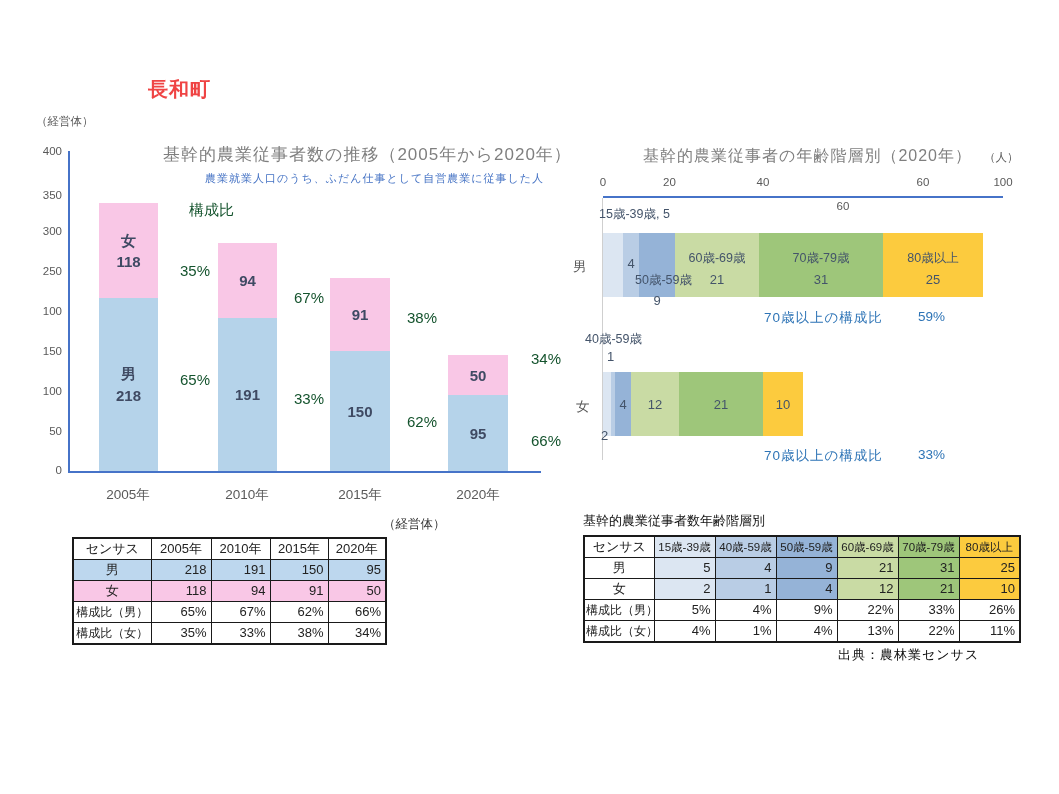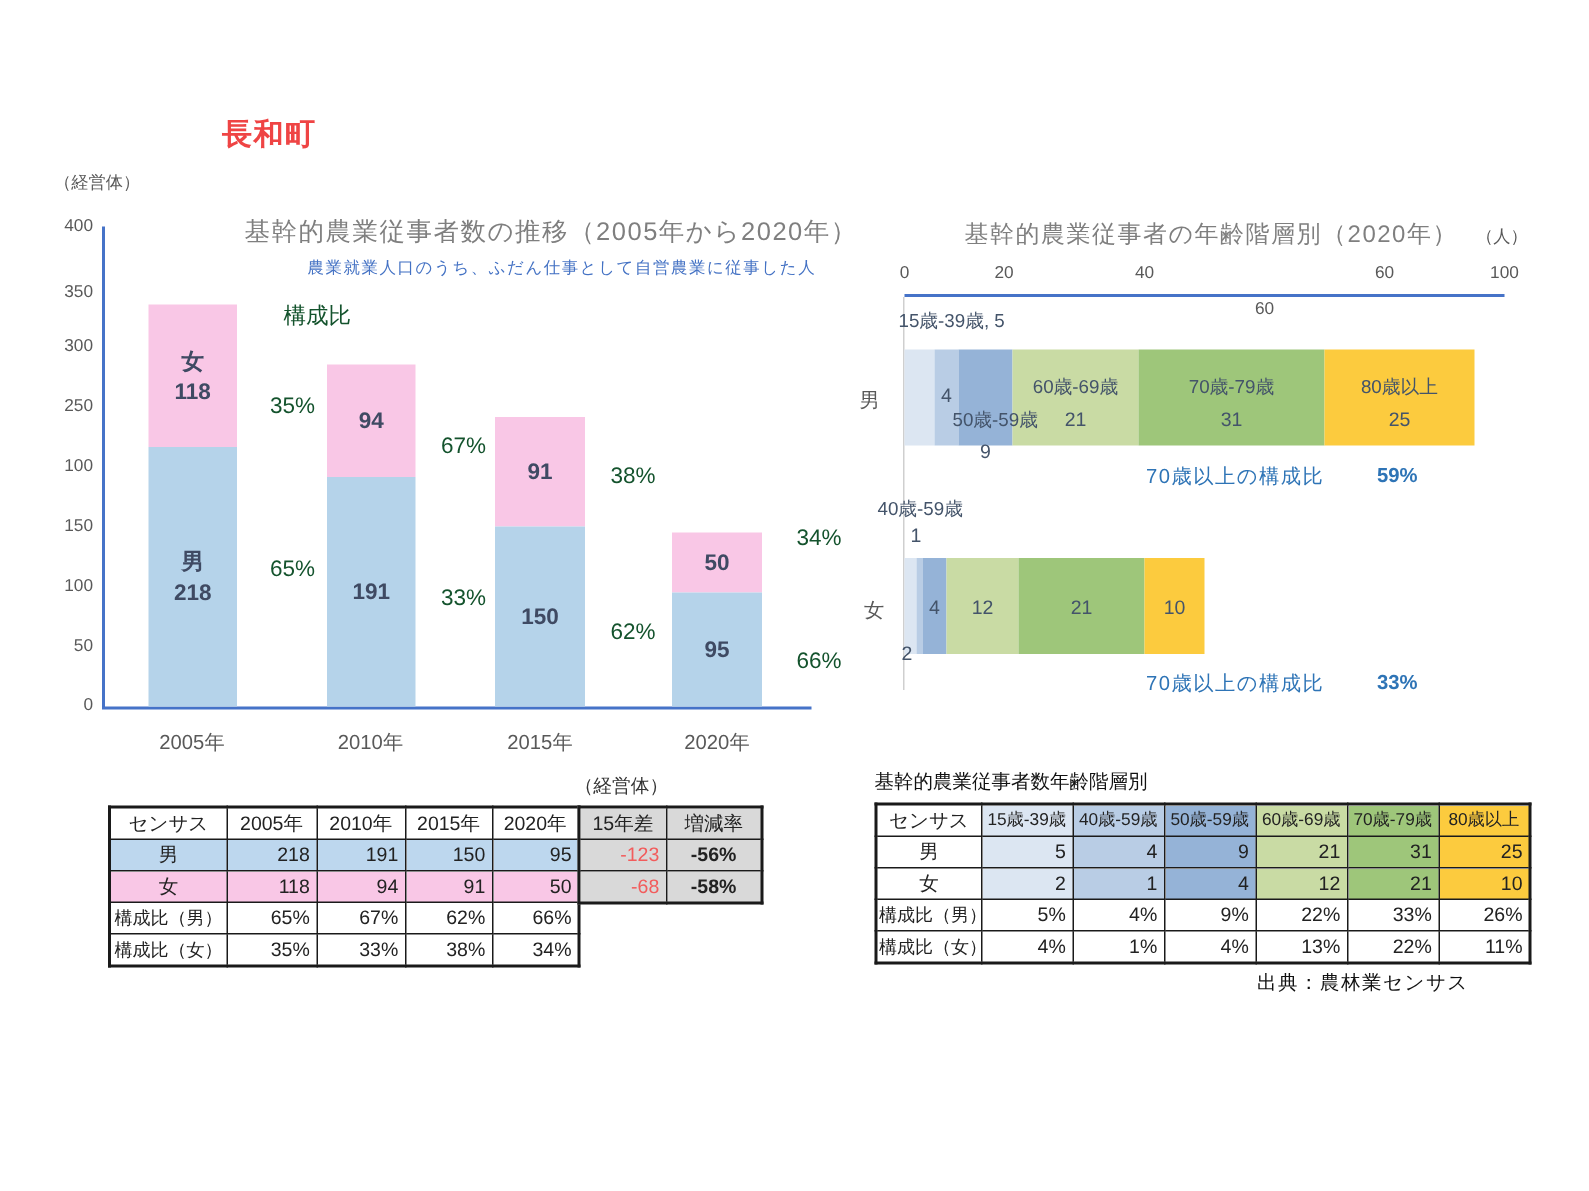--- a/index.html
+++ b/index.html
@@ -14,21 +14,21 @@
   .chart-title-sm{font-size:16px;color:#7f7f7f;letter-spacing:1px;}
   .chart-subtitle{font-size:11px;color:#4472c4;letter-spacing:1px;}
   .unit-label{font-size:11.5px;color:#595959;}
   .tick{font-size:11.5px;color:#595959;}
   .cat-label{font-size:13.5px;color:#595959;}
   .pct-label{font-size:15px;color:#14532d;}
   .bar-num{font-size:15px;font-weight:bold;color:#3f4a63;}
   .seg-label{font-size:12.5px;color:#44546a;}
   .seg-num{font-size:13px;color:#44546a;}
   .ratio-label{font-size:13.5px;color:#2e74b6;letter-spacing:1px;}
-  .ratio-val{font-size:13.5px;font-weight:bold;color:#2e74b6;}
+  .ratio-val{font-size:13.5px;font-weight:normal;color:#2e74b6;}
   .tbl-title{font-size:13px;color:#111;}
   .src-note{font-size:13px;color:#111;letter-spacing:1px;}
 
   
   .vaxis{width:2px;background:#4673c8;}
   .haxis{height:2px;background:#4673c8;}
   .gray-vline{width:1px;background:#cfcfcf;}
   .bar{display:flex;flex-direction:column;align-items:center;justify-content:center;gap:2px;}
   .seg{position:absolute;top:0;height:100%;}
   .seg-center{display:flex;align-items:center;justify-content:center;}
@@ -226,40 +226,20 @@
     <tr>
       <td class="lbl">構成比（女）</td>
       <td class="num">35%</td>
       <td class="num">33%</td>
       <td class="num">38%</td>
       <td class="num">34%</td>
     </tr>
   </tbody>
     </table>
 
-  <table class="abs frame" style="left:385px;top:537px;width:122px;">
-    <colgroup>
-        <col style="width:58px">
-        <col style="width:64px">
-      </colgroup>
-    <tbody>
-        <tr>
-      <td class="hdr bg-gray">15年差</td>
-      <td class="hdr bg-gray">増減率</td>
-    </tr>
-    <tr>
-      <td class="num bg-gray red">-123</td>
-      <td class="hdr bg-gray bold">-56%</td>
-    </tr>
-    <tr>
-      <td class="num bg-gray red">-68</td>
-      <td class="hdr bg-gray bold">-58%</td>
-    </tr>
-  </tbody>
-    </table>
 
   <div class="abs tbl-title nowrap" style="left:583px;top:512px;">基幹的農業従事者数年齢階層別</div>
 
   <table class="abs frame" style="left:583px;top:535px;width:436px;">
     <colgroup>
         <col style="width:70px">
         <col style="width:61px">
         <col style="width:61px">
         <col style="width:61px">
         <col style="width:61px">

